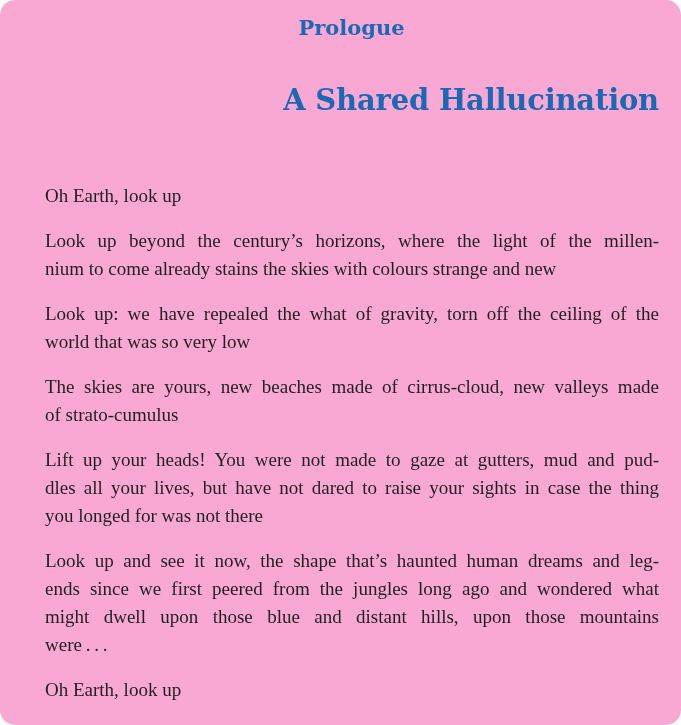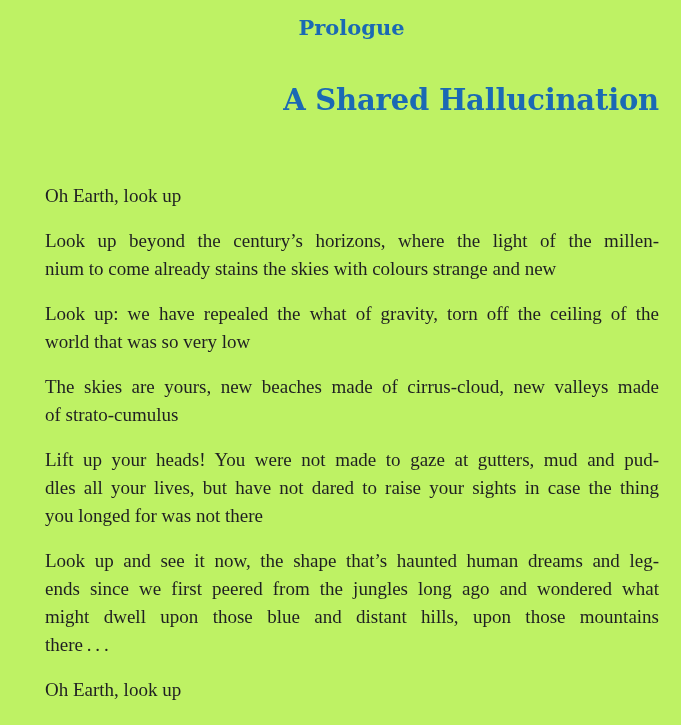--- a/index.html
+++ b/index.html
@@ -55,21 +55,21 @@
     text-align-last: justify;
   }
   .line.last {
     text-align: left;
     text-align-last: auto;
   }
 </style>
 </head>
 <body>
 
-<div class="page" style="background: #bef264;">
+<div class="page" style="background: #f9a8d4; border-radius: 15px;">
   <div class="content" style="color: rgb(31, 31, 34);">
 
     <div class="kicker" style="color: rgb(27, 105, 180);">Prologue</div>
 
     <h1 class="title" style="color: rgb(27, 105, 180);">A Shared Hallucination</h1>
 
     <div class="body-text">
 
       <div class="para">
         <div class="line last">Oh Earth, look up</div>
@@ -93,21 +93,21 @@
       <div class="para">
         <div class="line j">Lift up your heads! You were not made to gaze at gutters, mud and pud-</div>
         <div class="line j">dles all your lives, but have not dared to raise your sights in case the thing</div>
         <div class="line last">you longed for was not there</div>
       </div>
 
       <div class="para">
         <div class="line j">Look up and see it now, the shape that’s haunted human dreams and leg-</div>
         <div class="line j">ends since we first peered from the jungles long ago and wondered what</div>
         <div class="line j">might dwell upon those blue and distant hills, upon those mountains</div>
-        <div class="line last">there . . .</div>
+        <div class="line last">were . . .</div>
       </div>
 
       <div class="para">
         <div class="line last">Oh Earth, look up</div>
       </div>
 
     </div>
   </div>
 </div>
 

